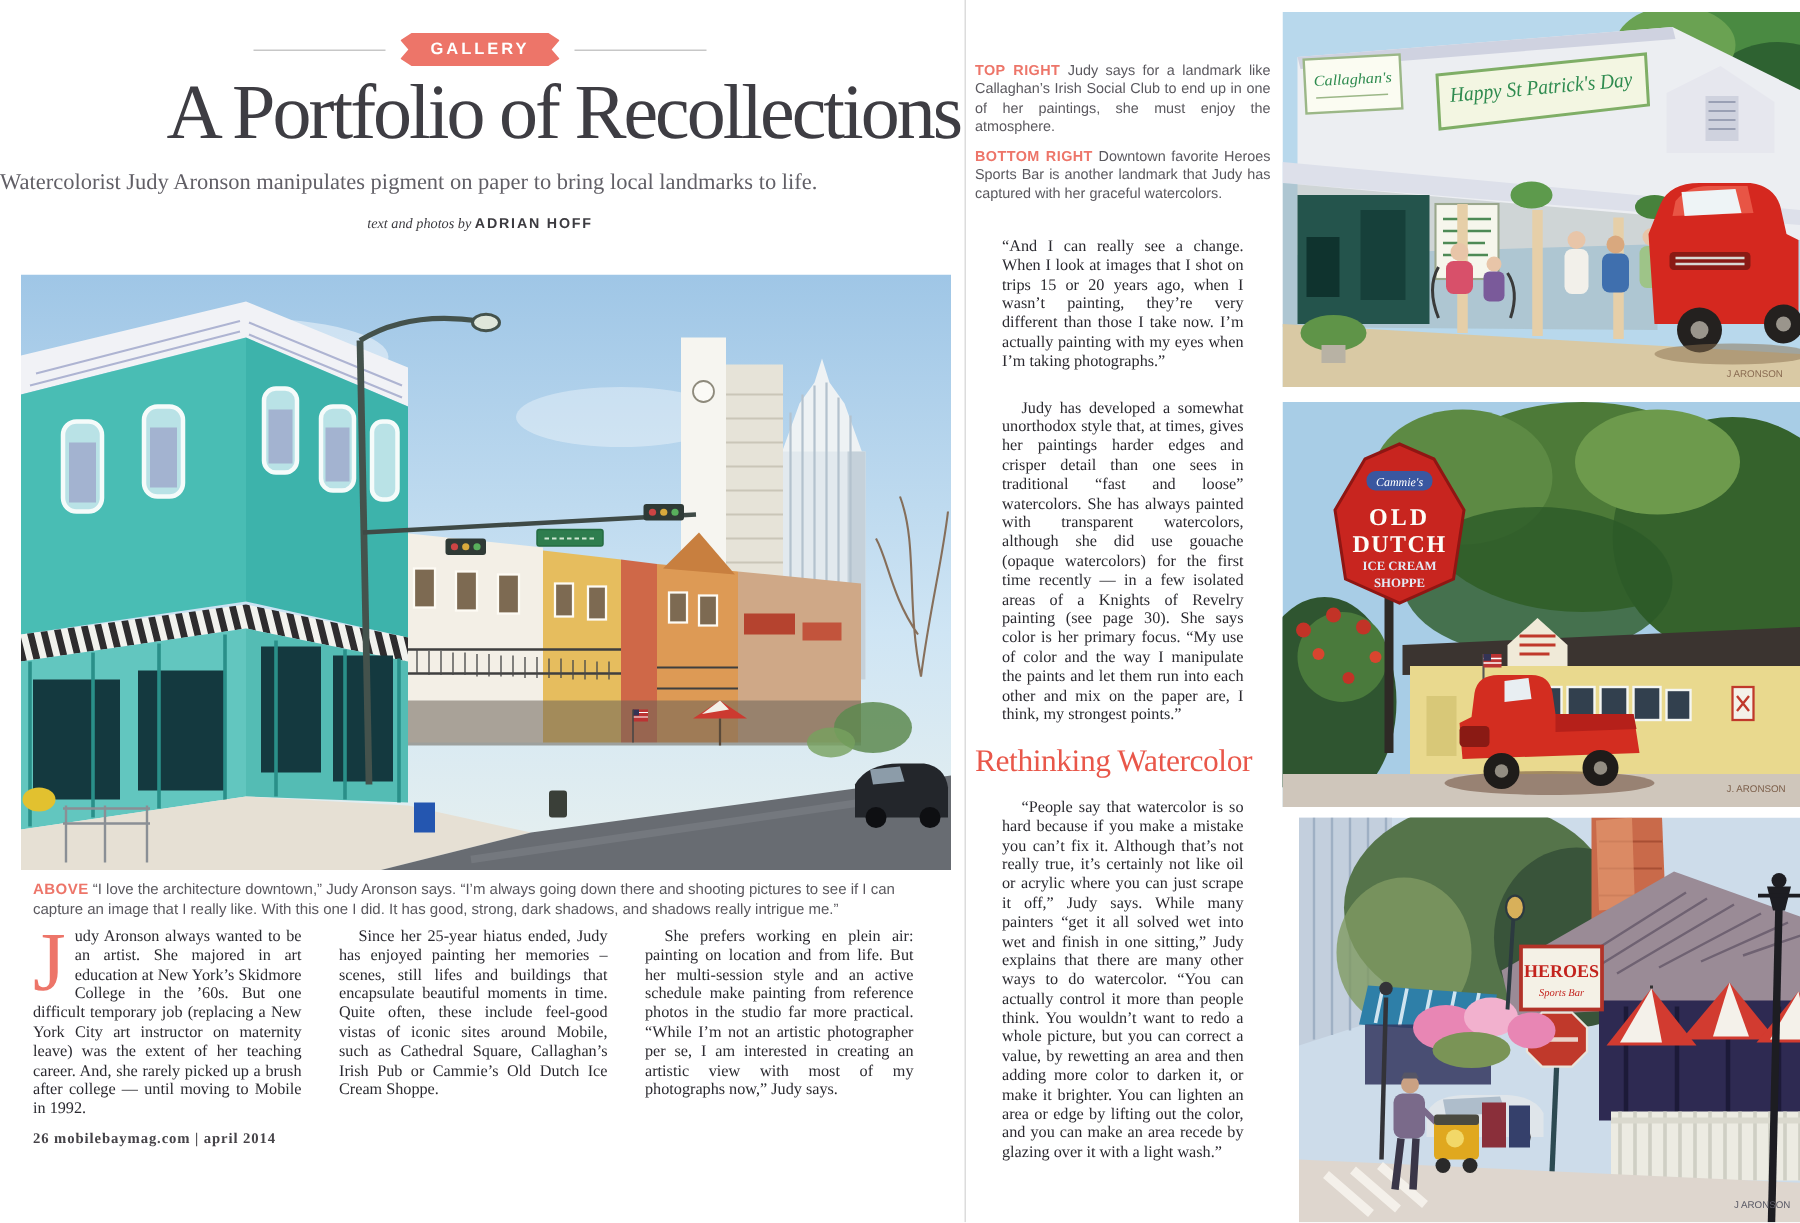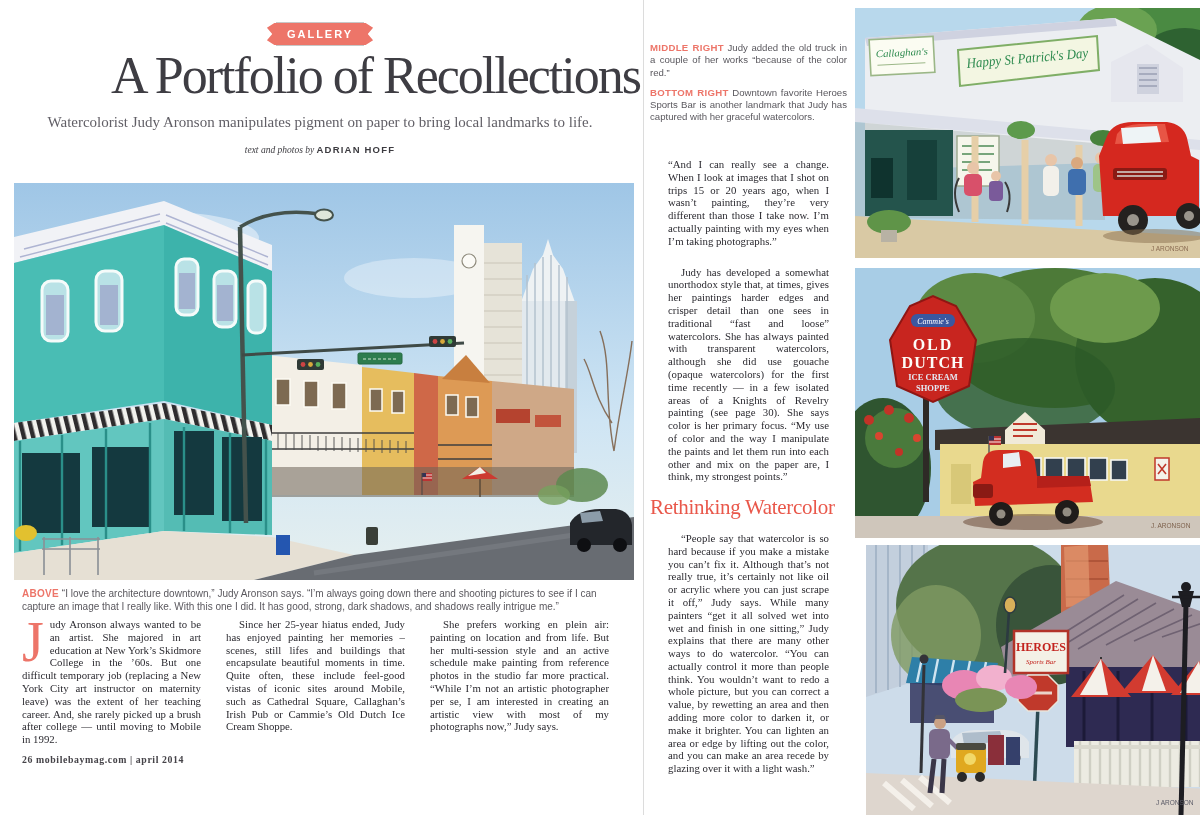--- a/index.html
+++ b/index.html
@@ -2,28 +2,28 @@
 <html><head>
 <meta charset="utf-8">
 <style>
   html,body{margin:0;padding:0;background:#ffffff;}
   .spread{position:relative;width:1200px;height:815px;background:#ffffff;overflow:hidden;
           font-family:"Liberation Serif",serif;color:#2b2a30;}
   .gutter{position:absolute;left:643px;top:0;width:1px;height:815px;background:#dcdcdc;}
 
   
   .page-left{position:absolute;left:0;top:0;width:640px;height:815px;}
-  .kicker{position:absolute;left:0;top:22px;width:640px;display:flex;align-items:center;justify-content:center;flex-direction:column;}
+  .kicker{position:absolute;left:0;top:22px;width:640px;display:flex;align-items:center;justify-content:center;}
   .kicker .rule{width:88px;height:1px;background:#c7c7c7;}
   .badge{margin:0 10px;background:#ED7569;color:#fff;font-family:"Liberation Sans",sans-serif;
          font-weight:bold;font-size:11px;letter-spacing:2px;padding:5px 20px;
          clip-path:polygon(7% 0,93% 0,100% 22%,95% 50%,100% 78%,93% 100%,7% 100%,0 78%,5% 50%,0 22%);}
   .title{position:absolute;left:0;top:46px;width:640px;text-align:right;white-space:nowrap;
          font-size:52px;letter-spacing:-2px;color:#3E3D43;}
-  .subtitle{position:absolute;left:0;top:114px;width:640px;text-align:center;
+  .subtitle{position:absolute;left:0;top:114px;width:640px;text-align:left;
             font-size:15px;color:#615f66;}
   .byline{position:absolute;left:0;top:144px;width:640px;text-align:center;font-size:9.5px;color:#3c3b40;}
   .byline .pre{font-style:italic;}
   .byline .name{font-family:"Liberation Sans",sans-serif;font-weight:bold;letter-spacing:1.2px;font-size:9.5px;}
 
   .main-art{position:absolute;left:14px;top:183px;width:620px;height:397px;}
 
   .main-cap{position:absolute;left:22px;top:588px;width:588px;
             font-family:"Liberation Sans",sans-serif;font-size:10px;line-height:12.5px;color:#5a585e;}
   .cap-lead{color:#ED7569;font-weight:bold;letter-spacing:.3px;}
@@ -227,21 +227,21 @@
     </div>
 
     <div class="folio">26  mobilebaymag.com  |  april 2014</div>
   </div>
 
   <div class="gutter"></div>
 
   <div class="page-right">
 
     <div class="rcaps">
-      <p><span class="cap-lead">MIDDLE RIGHT</span> <span>Judy added the old truck in a couple of her works “because of the color red.”</span></p>
+      <p><span class="cap-lead">TOP RIGHT</span> <span>Judy says for a landmark like Callaghan’s Irish Social Club to end up in one of her paintings, she must enjoy the atmosphere.</span></p>
       <p><span class="cap-lead">BOTTOM RIGHT</span> <span>Downtown favorite Heroes Sports Bar is another landmark that Judy has captured with her graceful watercolors.</span></p>
     </div>
 
     <div class="rbody">
       <p>“And I can really see a change. When I look at images that I shot on trips 15 or 20 years ago, when I wasn’t painting, they’re very different than those I take now. I’m actually painting with my eyes when I’m taking photographs.”</p>
       <p class="indent">Judy has developed a somewhat unorthodox style that, at times, gives her paintings harder edges and crisper detail than one sees in traditional “fast and loose” watercolors. She has always painted with transparent watercolors, although she did use gouache (opaque watercolors) for the first time recently — in a few isolated areas of a Knights of Revelry painting (see page 30). She says color is her primary focus. “My use of color and the way I manipulate the paints and let them run into each other and mix on the paper are, I think, my strongest points.”</p>
       <h2 class="rhead">Rethinking Watercolor</h2>
       <p class="indent">“People say that watercolor is so hard because if you make a mistake you can’t fix it. Although that’s not really true, it’s certainly not like oil or acrylic where you can just scrape it off,” Judy says. While many painters “get it all solved wet into wet and finish in one sitting,” Judy explains that there are many other ways to do watercolor. “You can actually control it more than people think. You wouldn’t want to redo a whole picture, but you can correct a value, by rewetting an area and then adding more color to darken it, or make it brighter. You can lighten an area or edge by lifting out the color, and you can make an area recede by glazing over it with a light wash.”</p>
     </div>
 

